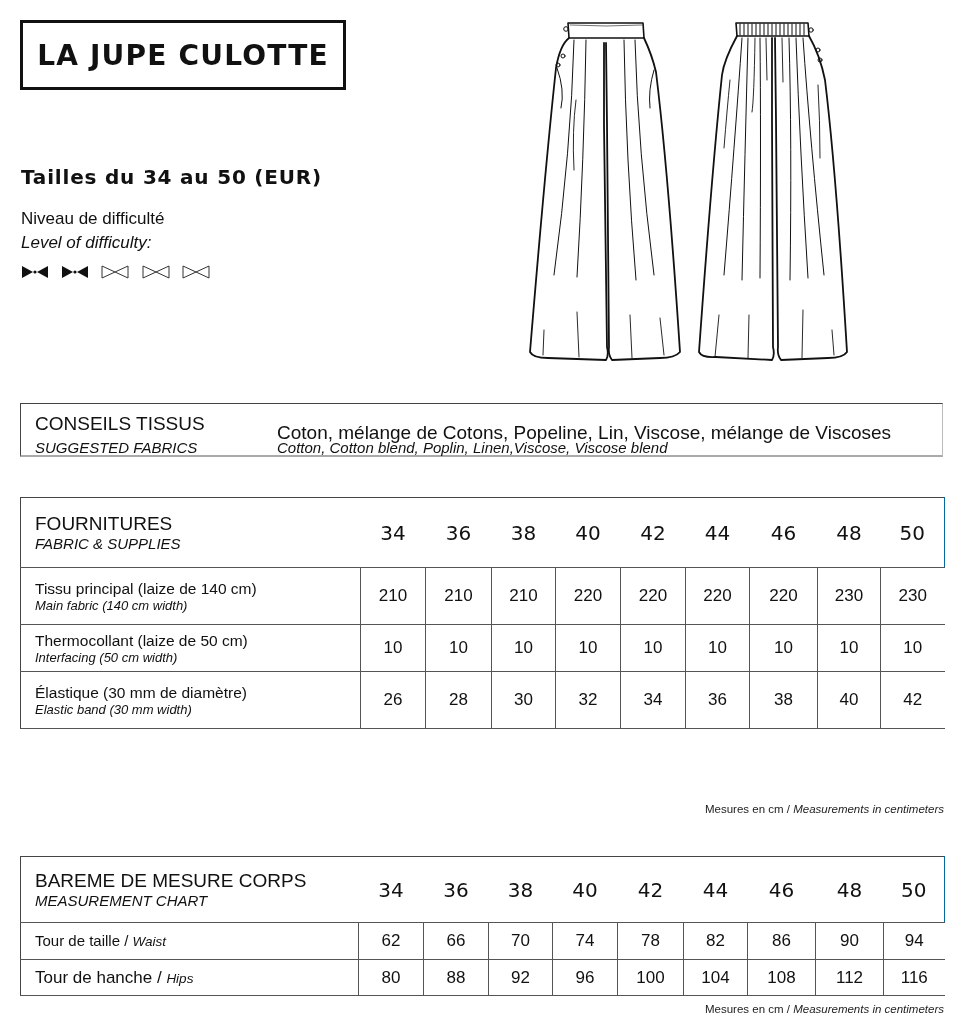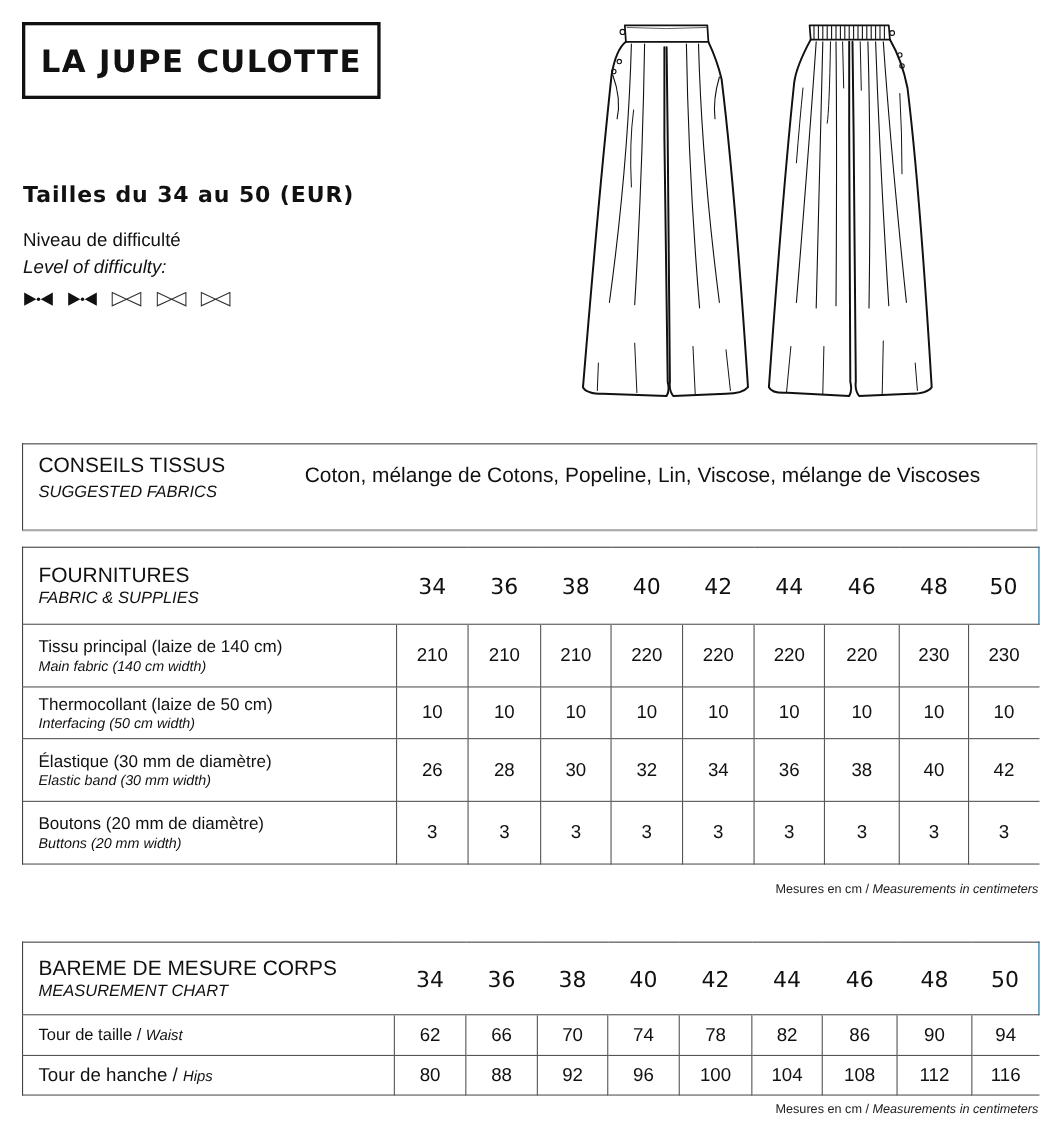--- a/index.html
+++ b/index.html
@@ -15,21 +15,21 @@
   .sizes { left: 21px; top: 165px; font-family: "DejaVu Sans", sans-serif; font-size: 20px;
            font-weight: bold; letter-spacing: 0.8px; }
   .level-fr { left: 21px; top: 209px; font-size: 17px; }
   .level-en { left: 21px; top: 233px; font-size: 17px; font-style: italic; }
 
   .bow { position: absolute; top: 265px; width: 28px; height: 14px; }
 
   .sketch { left: 520px; top: 10px; width: 345px; height: 360px; }
 
   
-  .fabric { left: 20px; top: 403px; width: 923px; height: 80px; border: 1px solid #444;
+  .fabric { left: 20px; top: 403px; width: 923px; height: 54px; border: 1px solid #444;
             border-right-color: #bbb; border-bottom: 2px solid #aaa; box-sizing: border-box; }
   .fabric .lbl-fr { position: absolute; left: 14px; top: 9px; font-size: 19px; }
   .fabric .lbl-en { position: absolute; left: 14px; top: 35px; font-size: 15px; font-style: italic; }
   .fabric .val-fr { position: absolute; left: 256px; top: 18px; font-size: 19px; }
   .fabric .val-en { position: absolute; left: 256px; top: 35px; font-size: 15px; font-style: italic; }
 
   
   .tbl { position: absolute; left: 20px; border-collapse: collapse; table-layout: fixed; }
   .tbl td { padding: 0; border: 1px solid #555; text-align: center; vertical-align: middle; }
   .tbl tr.head td { border-left: none; border-right: none; border-top: 1px solid #444; }
@@ -140,20 +140,21 @@
     <path d="M749 315 L748 358" stroke-width="0.9"></path>
     <path d="M803 310 L802 358" stroke-width="0.9"></path>
     <path d="M832 330 L834 355" stroke-width="0.9"></path>
   </g>
 </svg>
 
 <div class="abs fabric">
   <span class="lbl-fr">CONSEILS TISSUS</span>
   <span class="lbl-en">SUGGESTED FABRICS</span>
   <span class="val-fr">Coton, mélange de Cotons, Popeline, Lin, Viscose, mélange de Viscoses</span>
+  <span class="val-en">Cotton, Cotton blend, Poplin, Linen,Viscose, Viscose blend</span>
 </div>
 
 <table class="tbl supplies">
   <colgroup>
     <col style="width:340px">
       <col style="width:65px">
       <col style="width:66px">
       <col style="width:64px">
       <col style="width:65px">
       <col style="width:65px">
@@ -216,35 +217,20 @@
     <td class="num">26</td>
     <td class="num">28</td>
     <td class="num">30</td>
     <td class="num">32</td>
     <td class="num">34</td>
     <td class="num">36</td>
     <td class="num">38</td>
     <td class="num">40</td>
     <td class="num">42</td>
   </tr>
-  <tr class="body" style="height:57px">
-    <td class="rowlbl">
-      <span class="row-fr">Boutons (20 mm de diamètre)</span>
-      <span class="row-en">Buttons (20 mm width)</span>
-    </td>
-    <td class="num">3</td>
-    <td class="num">3</td>
-    <td class="num">3</td>
-    <td class="num">3</td>
-    <td class="num">3</td>
-    <td class="num">3</td>
-    <td class="num">3</td>
-    <td class="num">3</td>
-    <td class="num">3</td>
-  </tr>
 </tbody>
   </table>
 
 <div class="abs note" style="top:803px">
   <span>Mesures en cm / </span><i>Measurements in centimeters</i>
 </div>
 
 <table class="tbl measure">
   <colgroup>
     <col style="width:338px">

